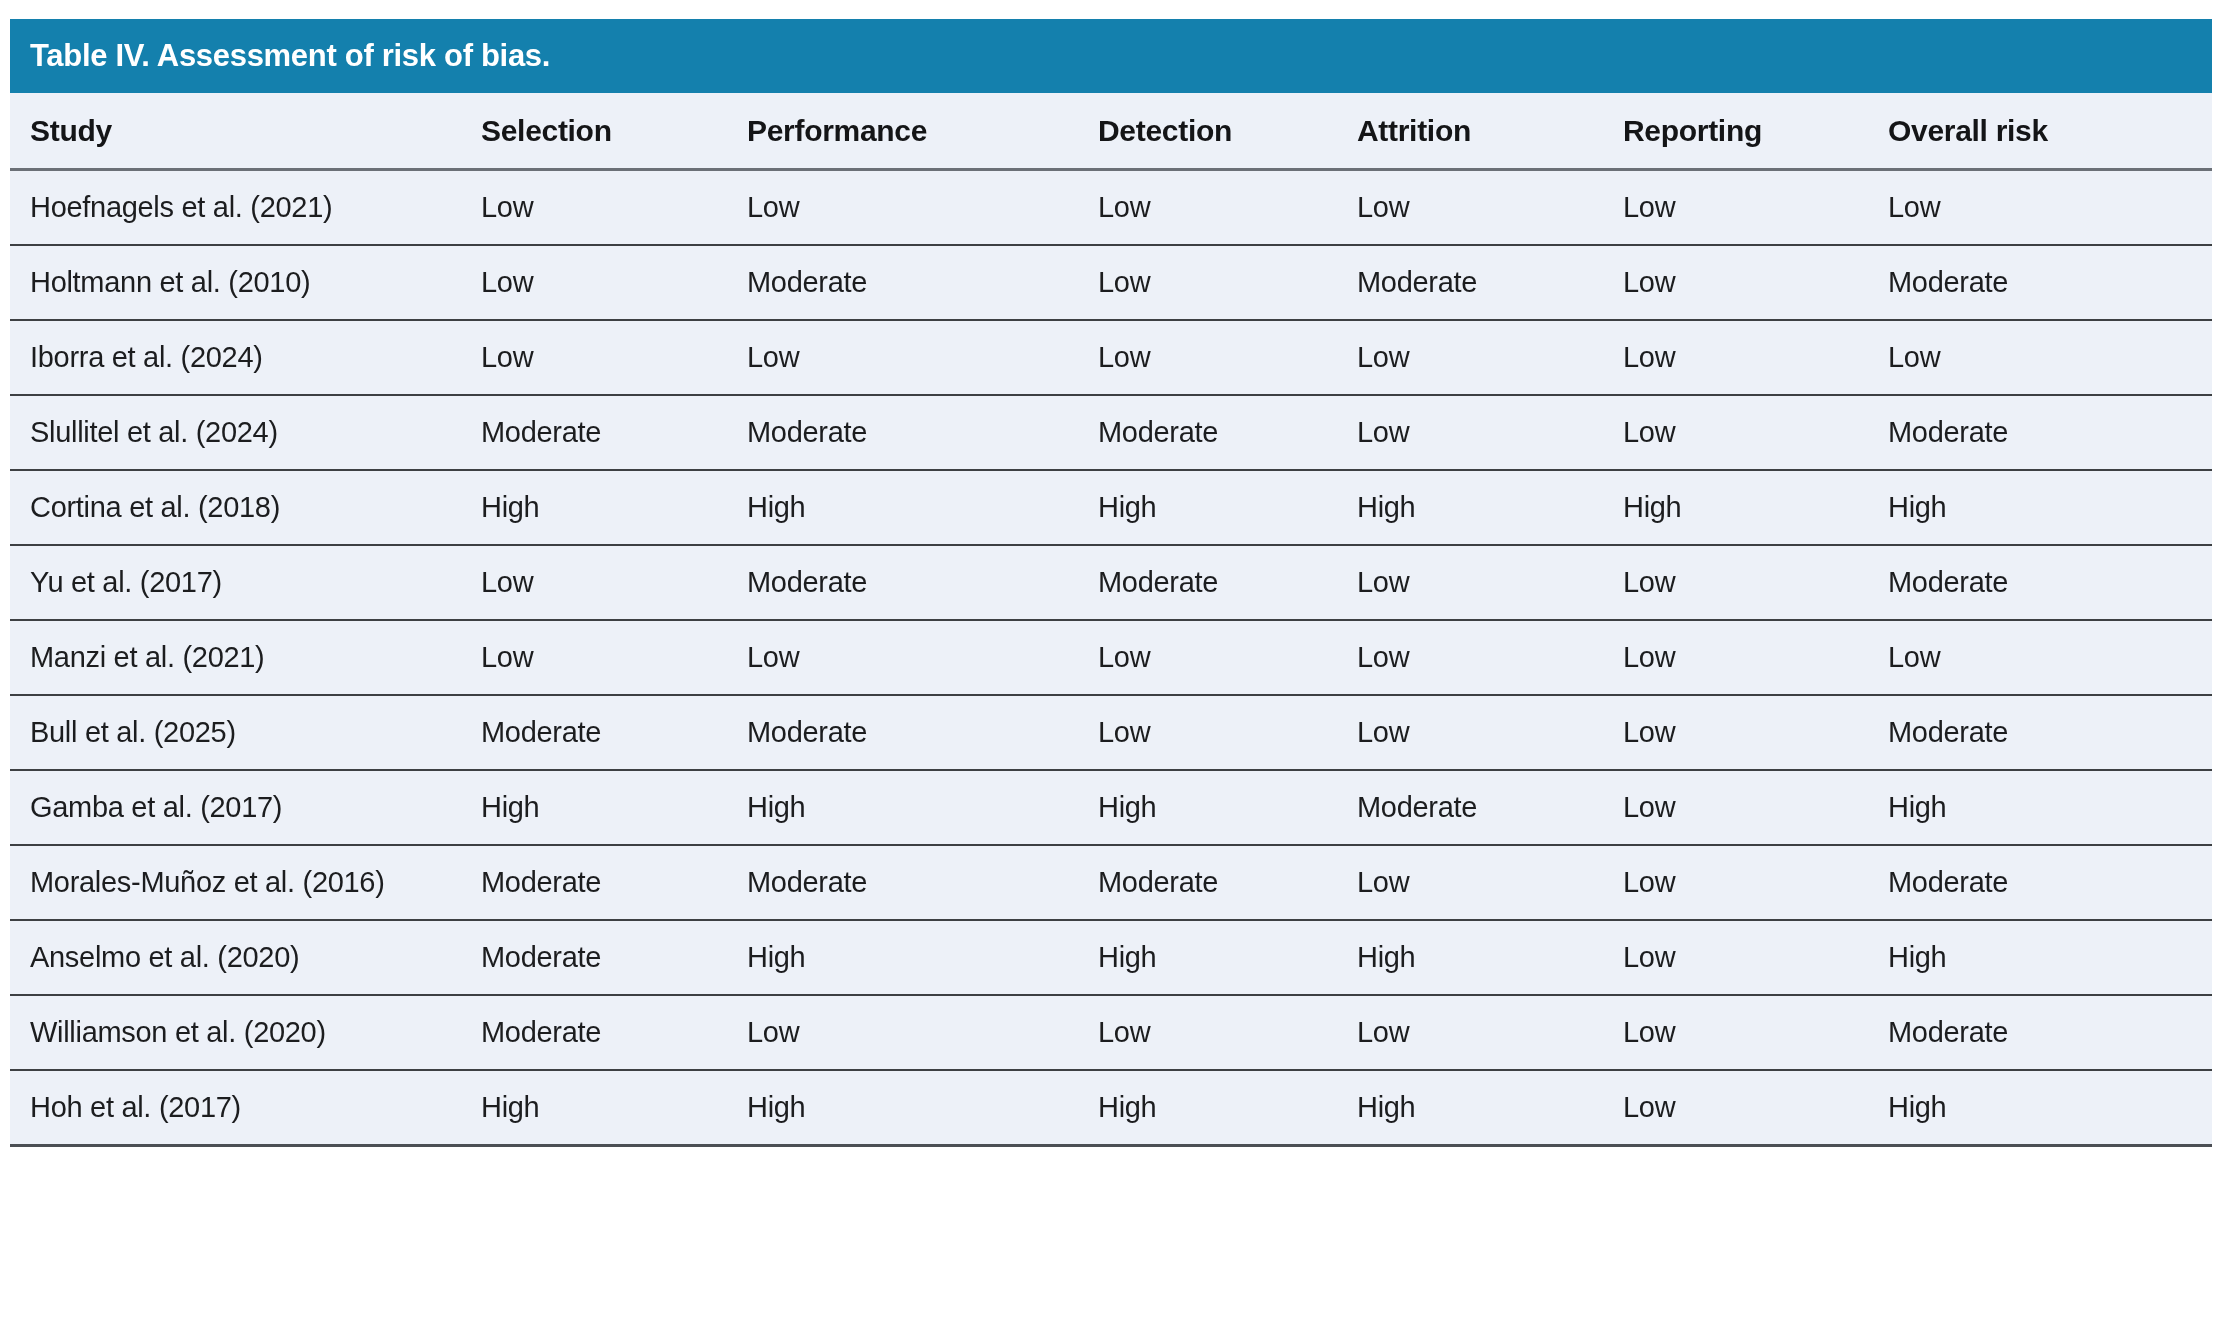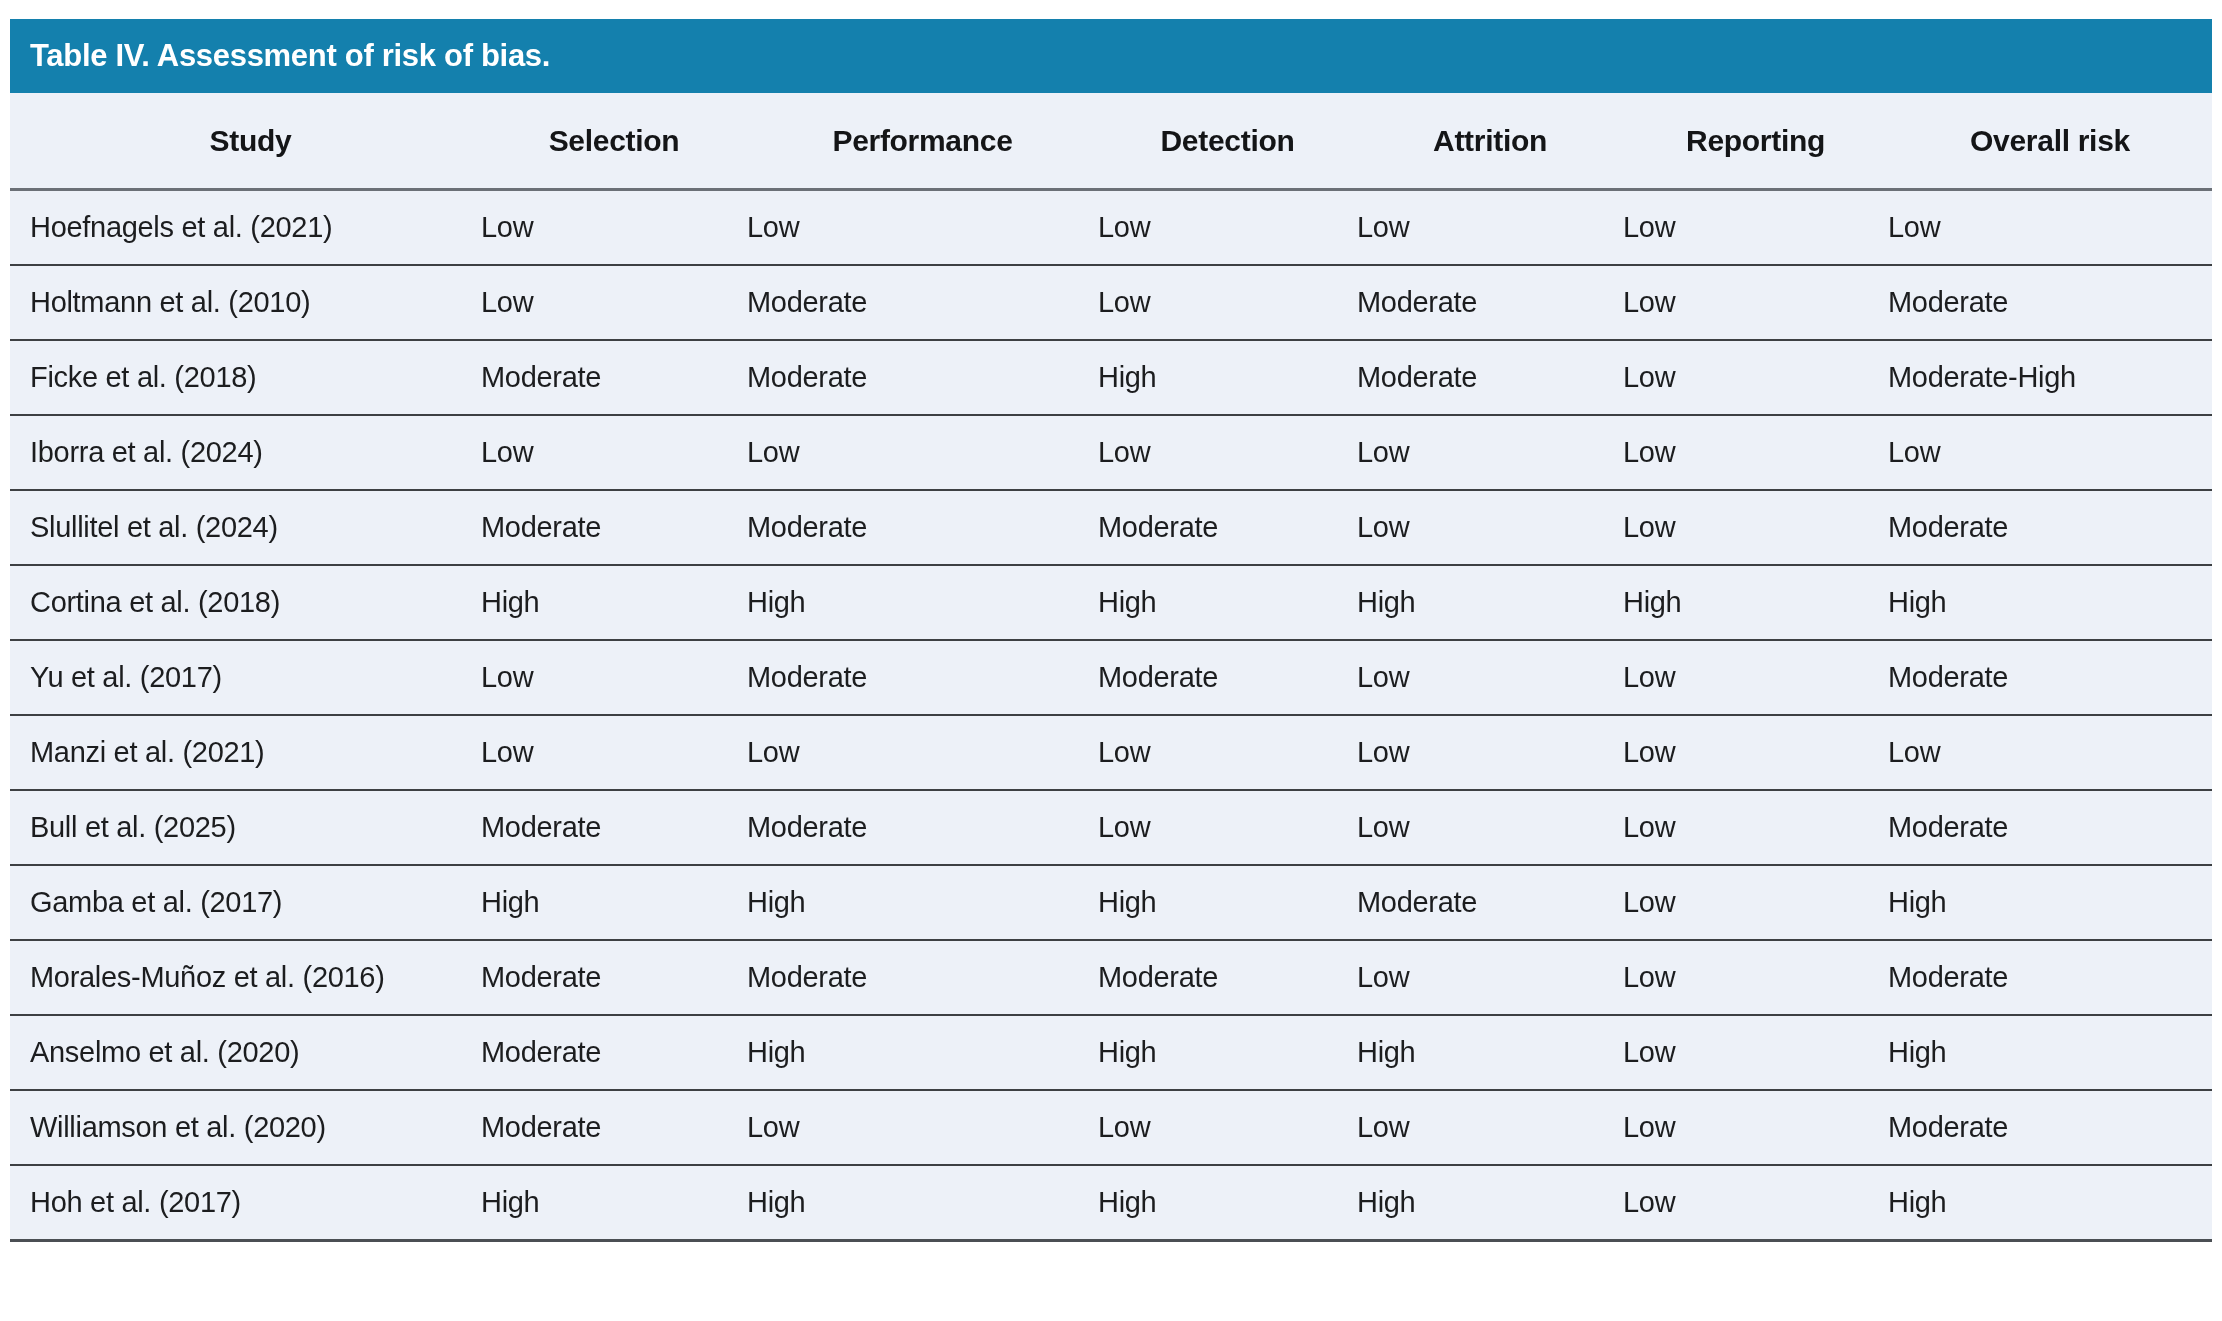--- a/index.html
+++ b/index.html
@@ -34,26 +34,26 @@
   }
   table.rob-table {
     width: 2202px;
     border-collapse: collapse;
     table-layout: fixed;
     background: #edf1f8;
     border-bottom: 3px solid #4b4f54;
   }
   table.rob-table th {
     height: 75px;
-    text-align: center;
+    text-align: left;
     vertical-align: middle;
     font-size: 30px;
     font-weight: bold;
     letter-spacing: -0.3px;
-    padding: 10px;
+    padding: 0;
     border-bottom: 3px solid #6b7077;
     color: #141517;
   }
   table.rob-table td {
     height: 73px;
     vertical-align: middle;
     font-size: 29px;
     font-weight: 400;
     letter-spacing: -0.3px;
     padding: 0;
@@ -120,29 +120,20 @@
         <tr>
           <td>Holtmann et al. (2010)</td>
           <td>Low</td>
           <td>Moderate</td>
           <td>Low</td>
           <td>Moderate</td>
           <td>Low</td>
           <td>Moderate</td>
         </tr>
         <tr>
-          <td>Ficke et al. (2018)</td>
-          <td>Moderate</td>
-          <td>Moderate</td>
-          <td>High</td>
-          <td>Moderate</td>
-          <td>Low</td>
-          <td>Moderate-High</td>
-        </tr>
-        <tr>
           <td>Iborra et al. (2024)</td>
           <td>Low</td>
           <td>Low</td>
           <td>Low</td>
           <td>Low</td>
           <td>Low</td>
           <td>Low</td>
         </tr>
         <tr>
           <td>Slullitel et al. (2024)</td>

